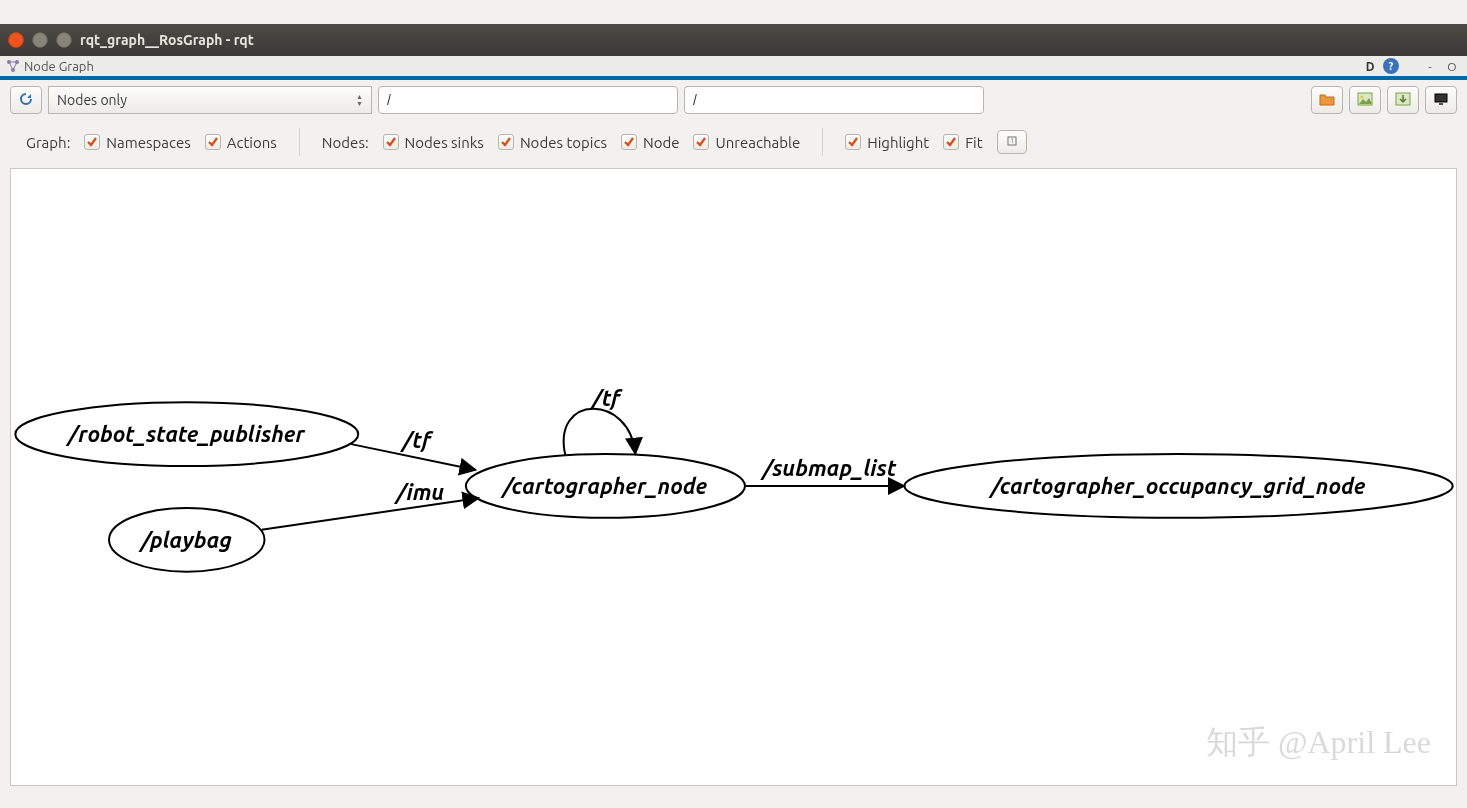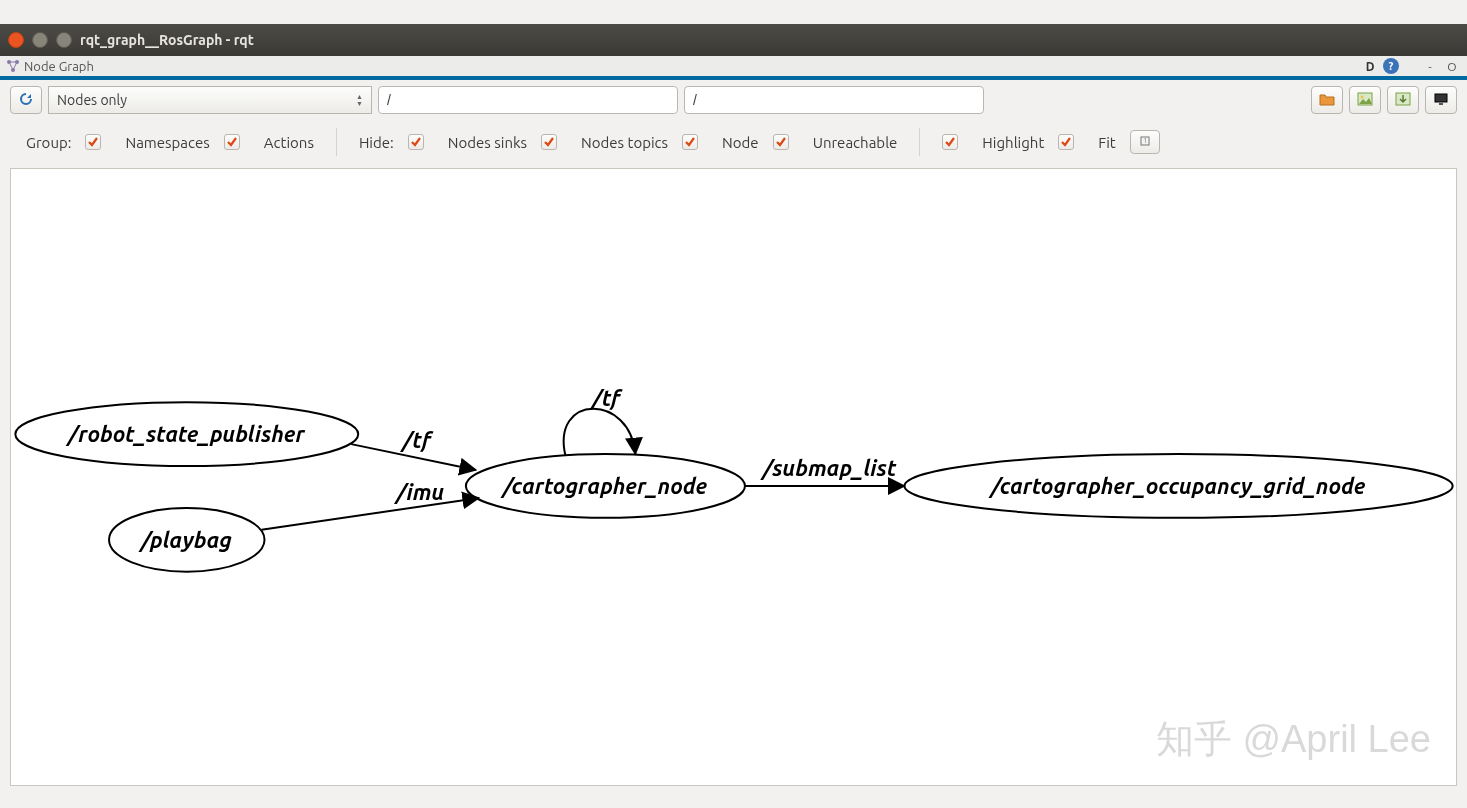--- a/index.html
+++ b/index.html
@@ -82,21 +82,21 @@
   }
   .toolbar-row .flex-spacer { flex:1; }
   .options-row {
     display:flex; align-items:center; gap:14px;
     padding:8px 18px 12px 26px;
     color:#3c3c3c;
     font-size:15px;
   }
   .group-label { color:#3c3c3c; }
   .chk {
-    display:flex; align-items:center; gap:24px; cursor:pointer;text-align:right;
+    display:flex; align-items:center; gap:6px; cursor:pointer;text-align:right;
   }
   .chk-box {
     width:16px; height:16px; border:1px solid #b8b6ae; border-radius:3px;
     background:linear-gradient(#fdfdfc,#ecebe7);
     display:flex; align-items:center; justify-content:center;
   }
   .chk-box svg { width:12px; height:12px; }
   .vsep {
     width:1px; height:28px; background:#d5d3cc; margin:0 8px;
   }
@@ -118,22 +118,22 @@
   .node-ellipse { fill:#fff; stroke:#000; stroke-width:2; }
   .node-text, .edge-text {
     font-family: Ubuntu, sans-serif;
     font-weight:bold; font-style:italic;
     font-size:22px;
     fill:#000;
   }
   .edge-line { stroke:#000; stroke-width:2; fill:none; }
   .watermark {
     position:absolute; right:25px; bottom:20px;
-    font-size:38px; color:rgba(120,120,120,0.28);
-    font-family: Liberation Sans, sans-serif;
+    font-size:32px; color:rgba(120,120,120,0.28);
+    font-family: Liberation Serif, serif;
     pointer-events:none;
   }
 </style>
 </head>
 <body>
 
 <div class="titlebar">
   <span class="win-btn win-close"></span>
   <span class="win-btn win-min"></span>
   <span class="win-btn win-max"></span>
@@ -213,39 +213,39 @@
     <span>
       <svg width="16" height="14" viewBox="0 0 16 14">
           <rect x="2" y="2" width="12" height="8" fill="#333" stroke="#000"></rect>
           <rect x="6" y="11" width="4" height="2" fill="#555"></rect>
         </svg>
     </span>
   </div>
 </div>
 
 <div class="options-row">
-  <span class="group-label">Group:</span>
+  <span class="group-label">Graph:</span>
   <label class="chk">
     <span class="chk-box">
         <svg viewBox="0 0 12 12">
           <path d="M2 6 l3 3 l5 -7" stroke="#dd4814" stroke-width="2.2" fill="none"></path>
         </svg>
       </span>
     <span>Namespaces</span>
   </label>
   <label class="chk">
     <span class="chk-box">
         <svg viewBox="0 0 12 12">
           <path d="M2 6 l3 3 l5 -7" stroke="#dd4814" stroke-width="2.2" fill="none"></path>
         </svg>
       </span>
     <span>Actions</span>
   </label>
   <span class="vsep"></span>
-  <span class="group-label">Hide:</span>
+  <span class="group-label">Nodes:</span>
   <label class="chk">
     <span class="chk-box">
         <svg viewBox="0 0 12 12">
           <path d="M2 6 l3 3 l5 -7" stroke="#dd4814" stroke-width="2.2" fill="none"></path>
         </svg>
       </span>
     <span>Nodes sinks</span>
   </label>
   <label class="chk">
     <span class="chk-box">

